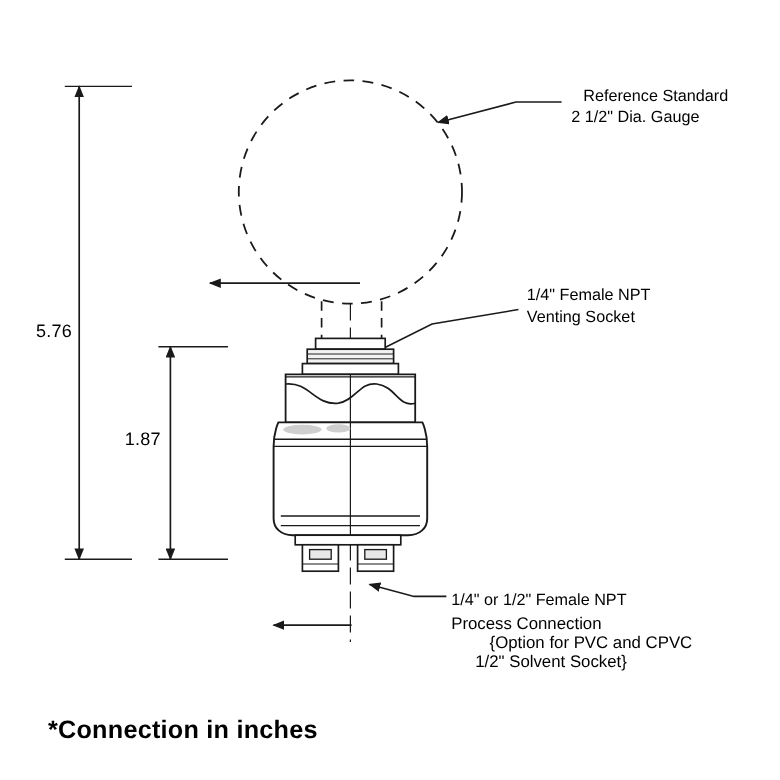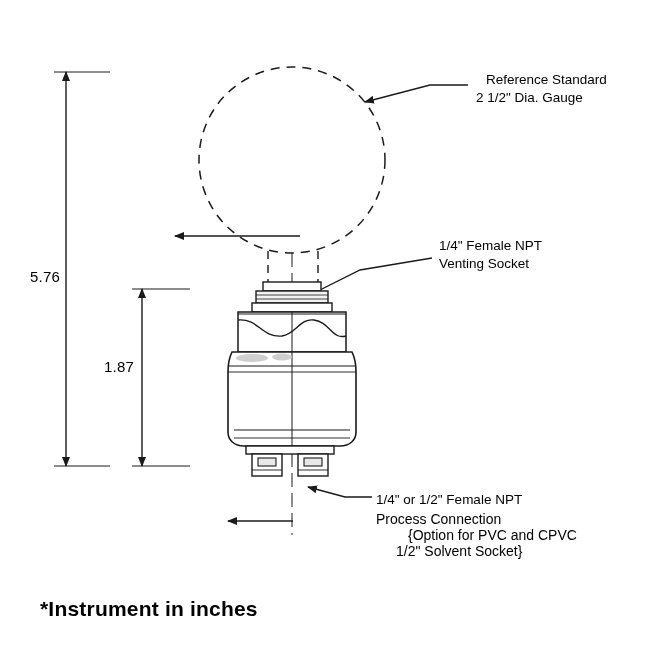--- a/index.html
+++ b/index.html
@@ -156,15 +156,15 @@
   <div class="lbl lbl-note" style="left:476px; top:90px;">2 1/2" Dia. Gauge</div>
 
   <div class="lbl lbl-note" style="left:439px; top:238px;">1/4" Female NPT</div>
   <div class="lbl lbl-note" style="left:439px; top:256px;">Venting Socket</div>
 
   <div class="lbl lbl-note" style="left:376px; top:492px;">1/4" or 1/2" Female NPT</div>
   <div class="lbl lbl-note-sm" style="left:376px; top:511px;">Process Connection</div>
   <div class="lbl lbl-note-sm" style="left:376px; top:527px;margin-left:32px;">{Option for PVC and CPVC</div>
   <div class="lbl lbl-note-sm" style="left:396px; top:543px;">1/2" Solvent Socket}</div>
 
-  <div class="lbl lbl-footer" style="left:40px; top:596px;">*Instrument in inches</div>
+  <div class="lbl lbl-footer" style="left:40px; top:596px;">*Connection in inches</div>
 
 </div>
 
 </body></html>

